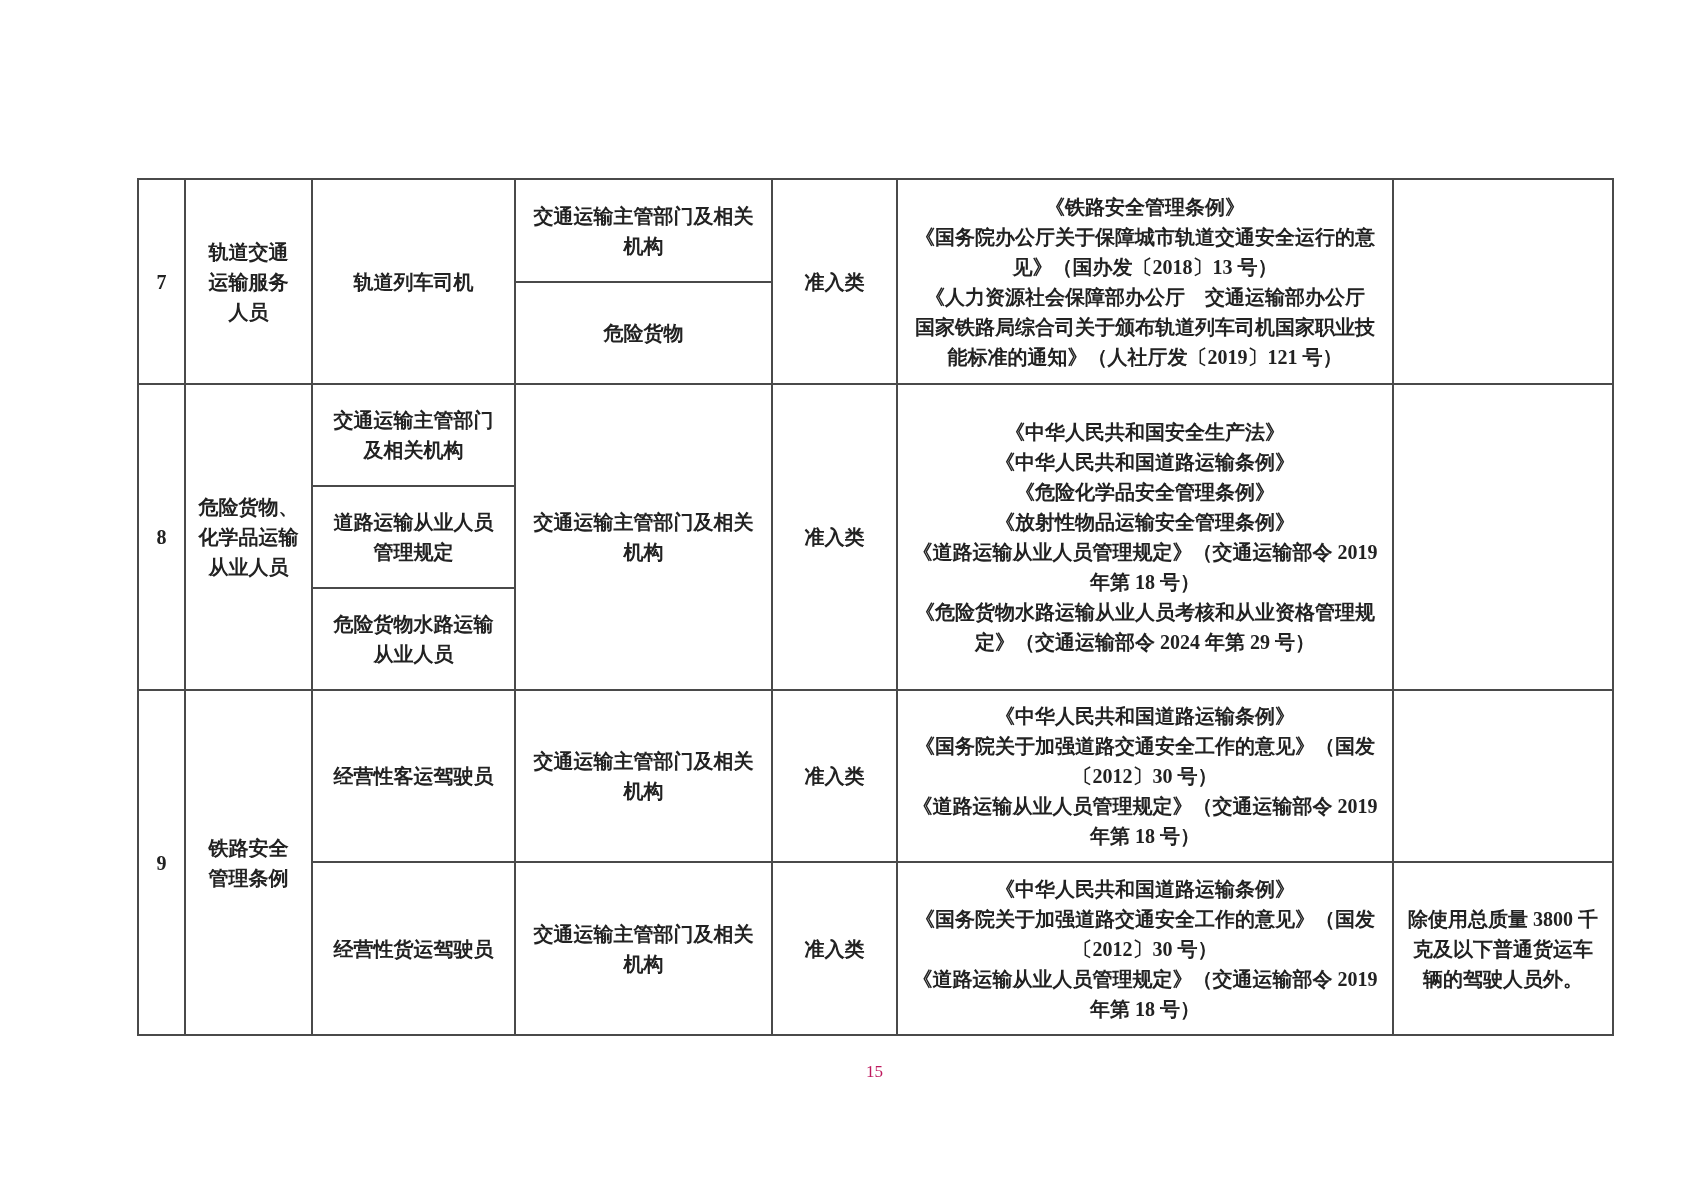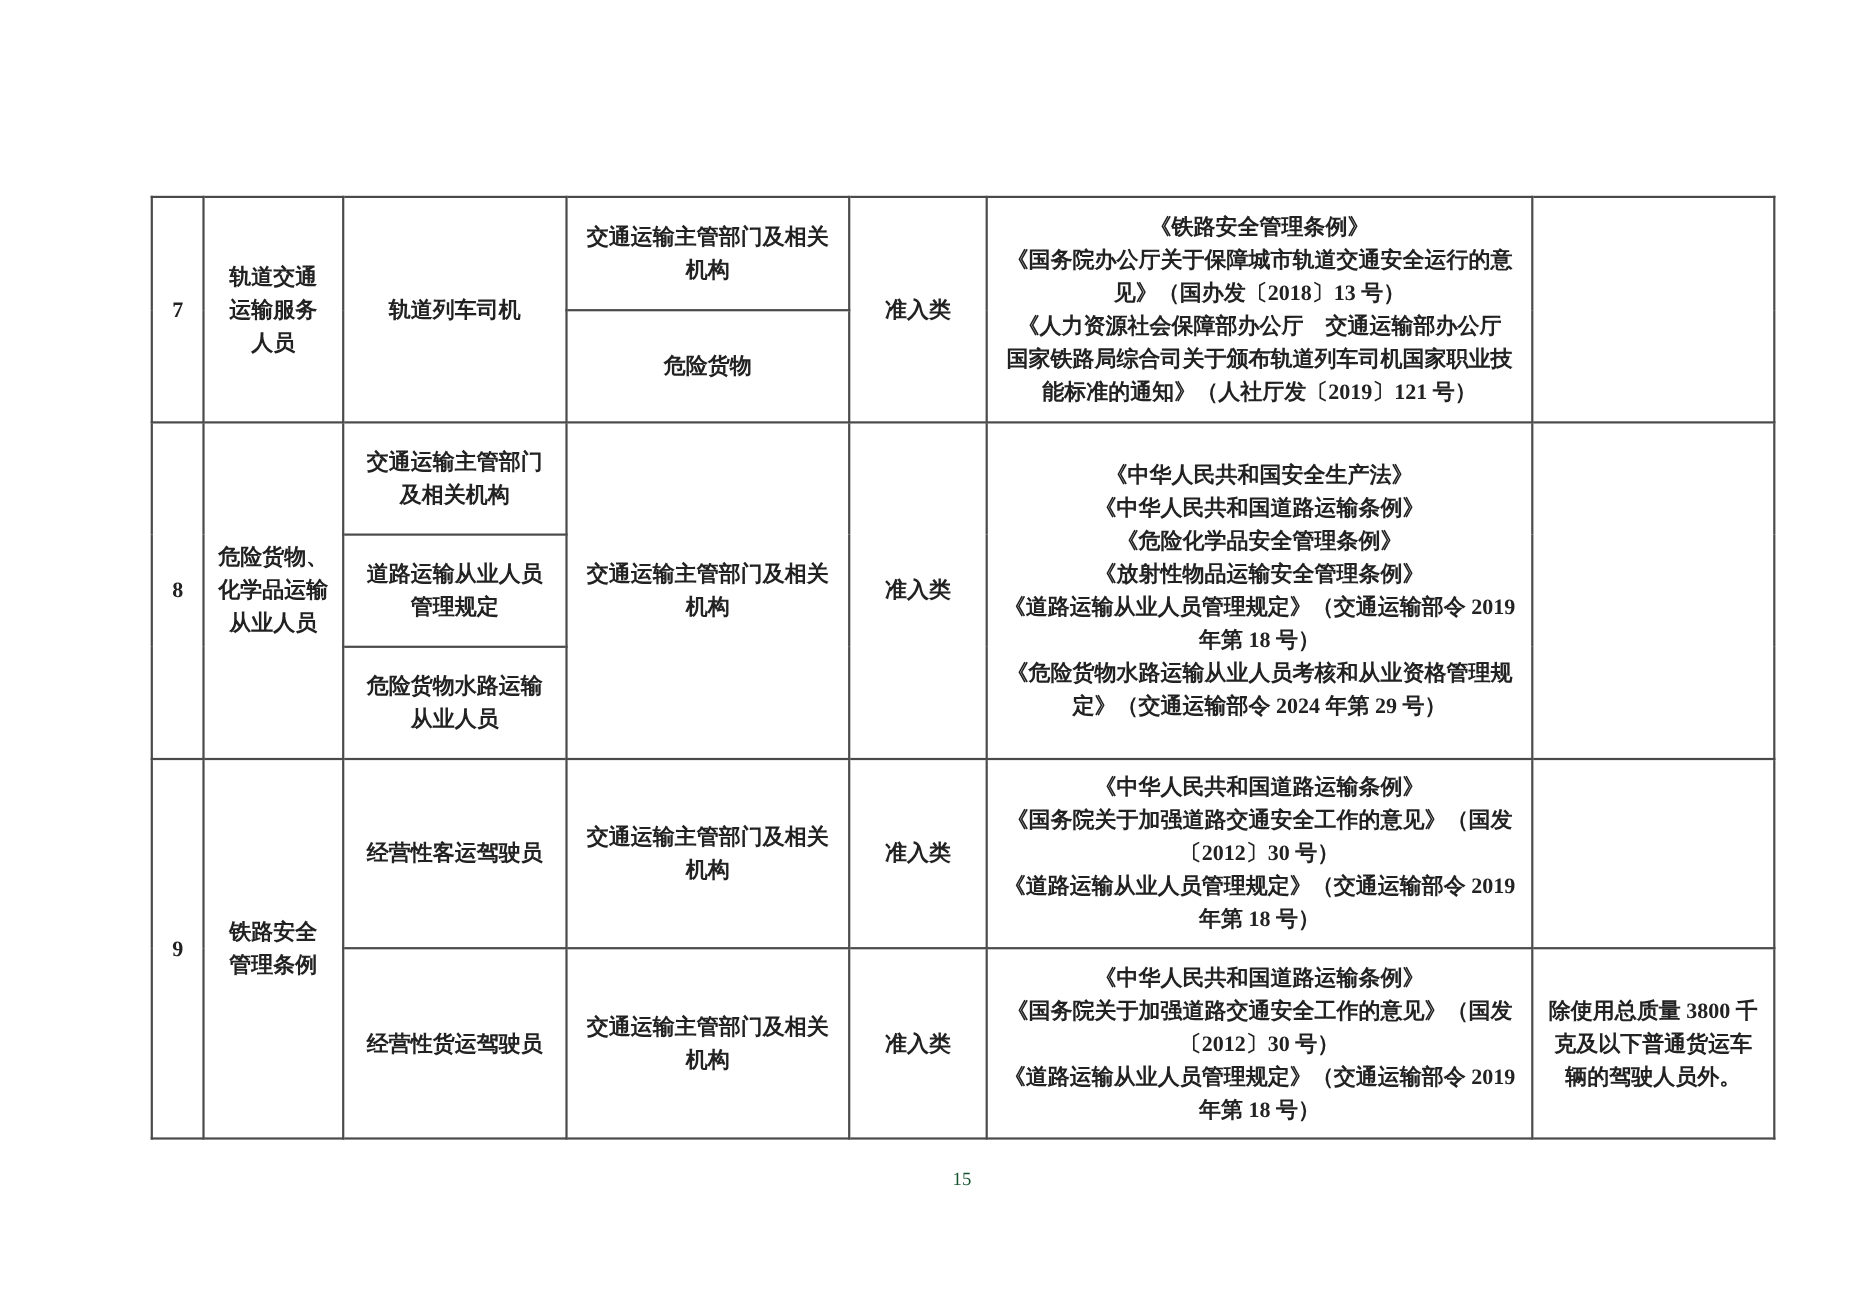--- a/index.html
+++ b/index.html
@@ -51,21 +51,21 @@
     line-height: 31px;
   }
   .page-number {
     position: absolute;
     left: 137px;
     top: 1062px;
     width: 1475px;
     text-align: center;
     font-size: 17px;
     font-family: "Liberation Serif", "DejaVu Serif", serif;
-    color: #14532d;
+    color: #be185d;
   }
 </style>
 </head>
 <body>
 
 <div class="page">
 
   <table class="qual-table">
     <colgroup>
       <col style="width:47px">

